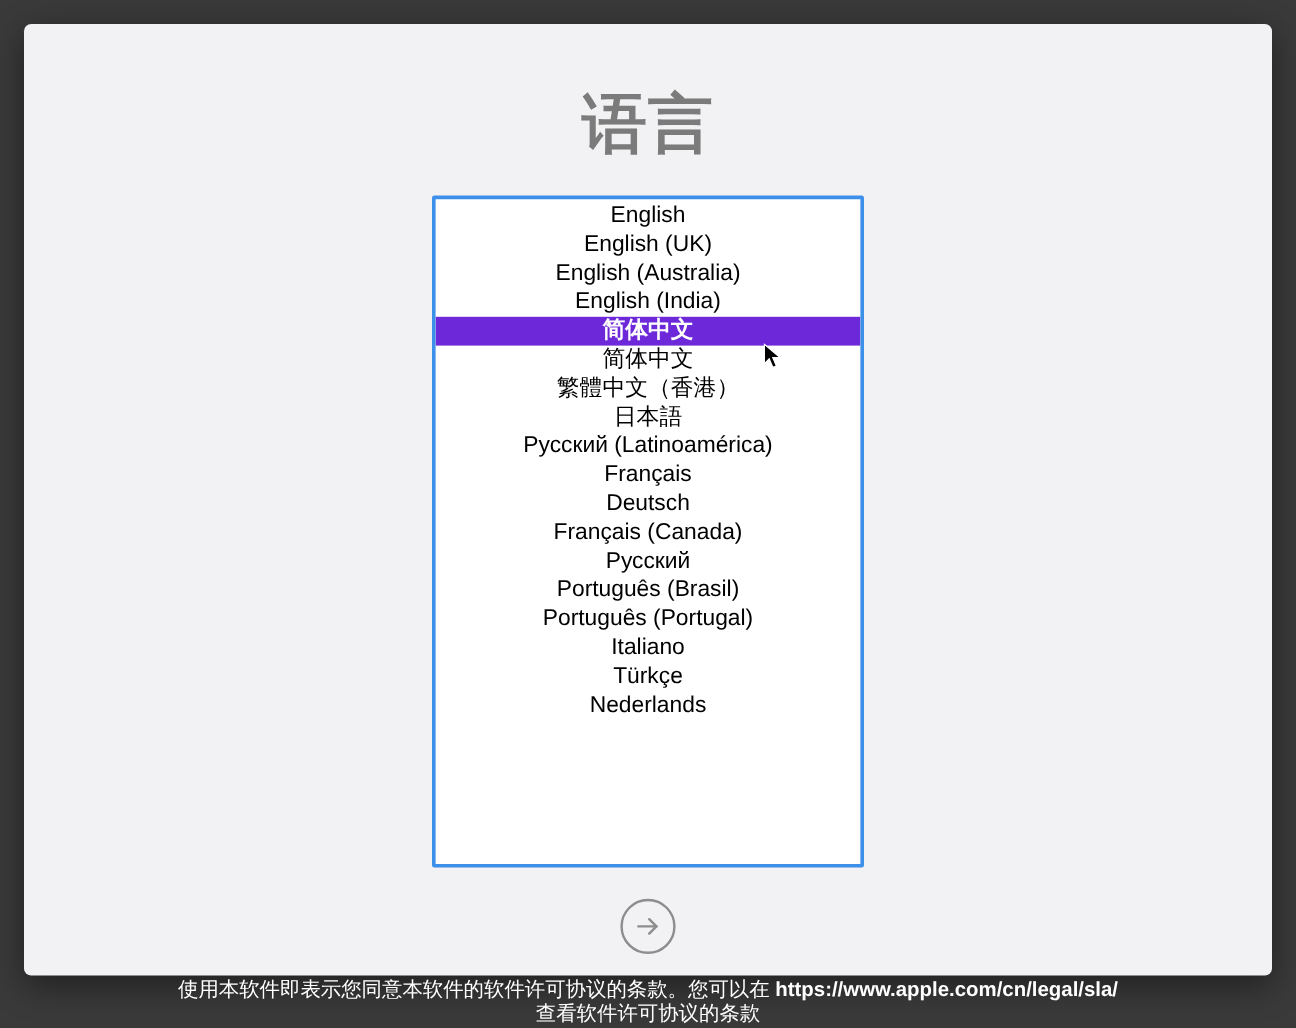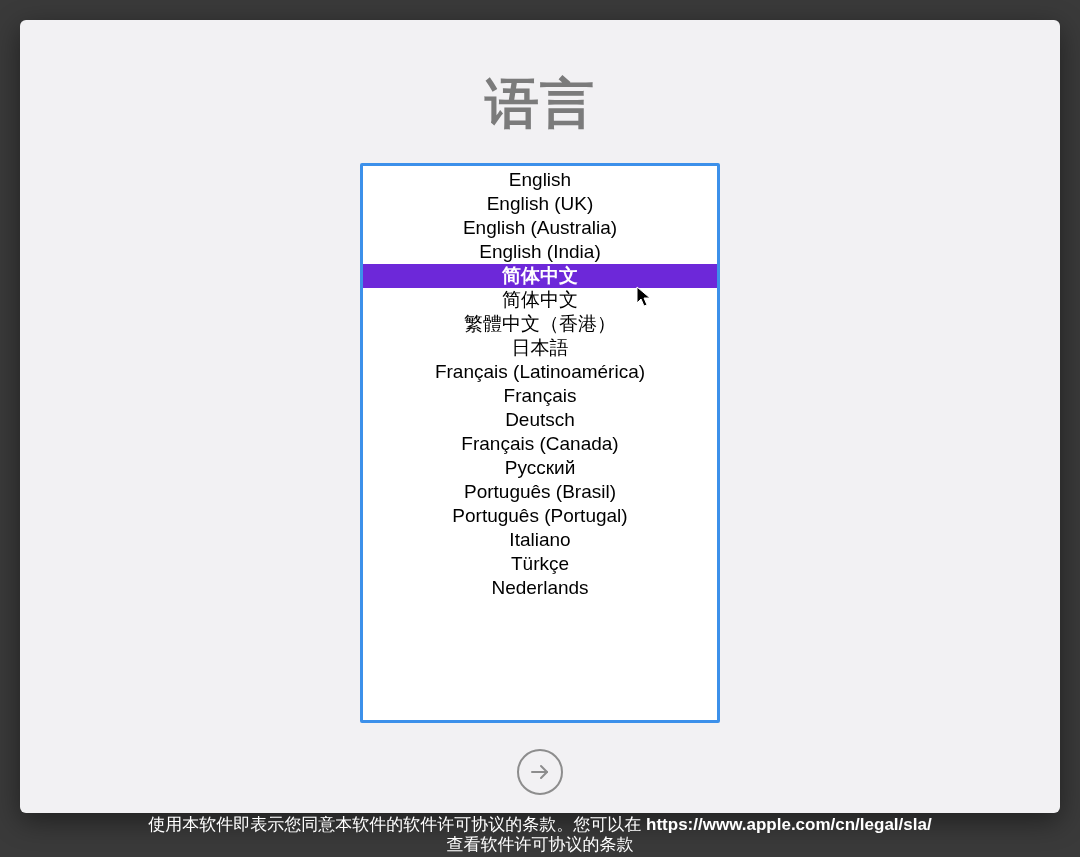--- a/index.html
+++ b/index.html
@@ -107,21 +107,21 @@
   <div class="list-wrap">
     <div class="list" id="lang-list">
         <div class="item">English</div>
         <div class="item">English (UK)</div>
         <div class="item">English (Australia)</div>
         <div class="item">English (India)</div>
         <div class="item selected">简体中文</div>
         <div class="item">简体中文</div>
         <div class="item">繁體中文（香港）</div>
         <div class="item">日本語</div>
-        <div class="item">Français (Latinoamérica)</div>
+        <div class="item">Русский (Latinoamérica)</div>
         <div class="item">Français</div>
         <div class="item">Deutsch</div>
         <div class="item">Français (Canada)</div>
         <div class="item">Русский</div>
         <div class="item">Português (Brasil)</div>
         <div class="item">Português (Portugal)</div>
         <div class="item">Italiano</div>
         <div class="item">Türkçe</div>
         <div class="item">Nederlands</div>
       </div>

